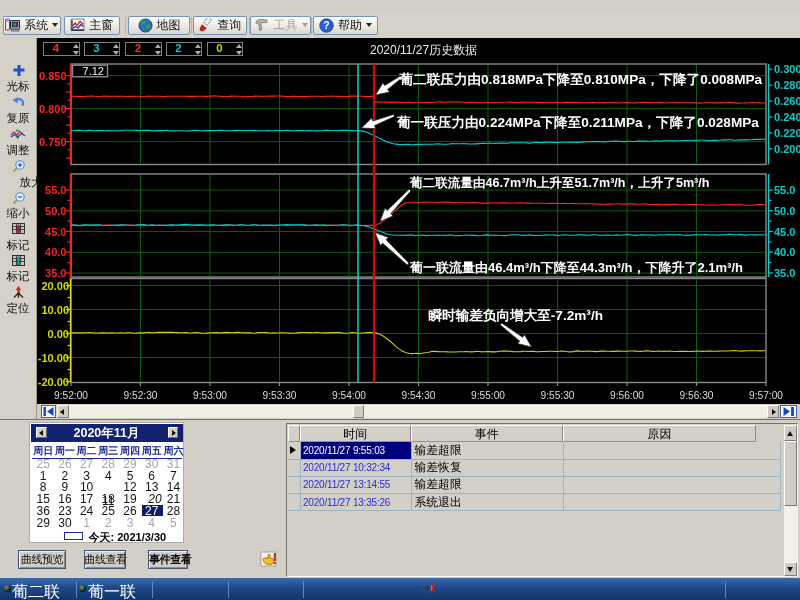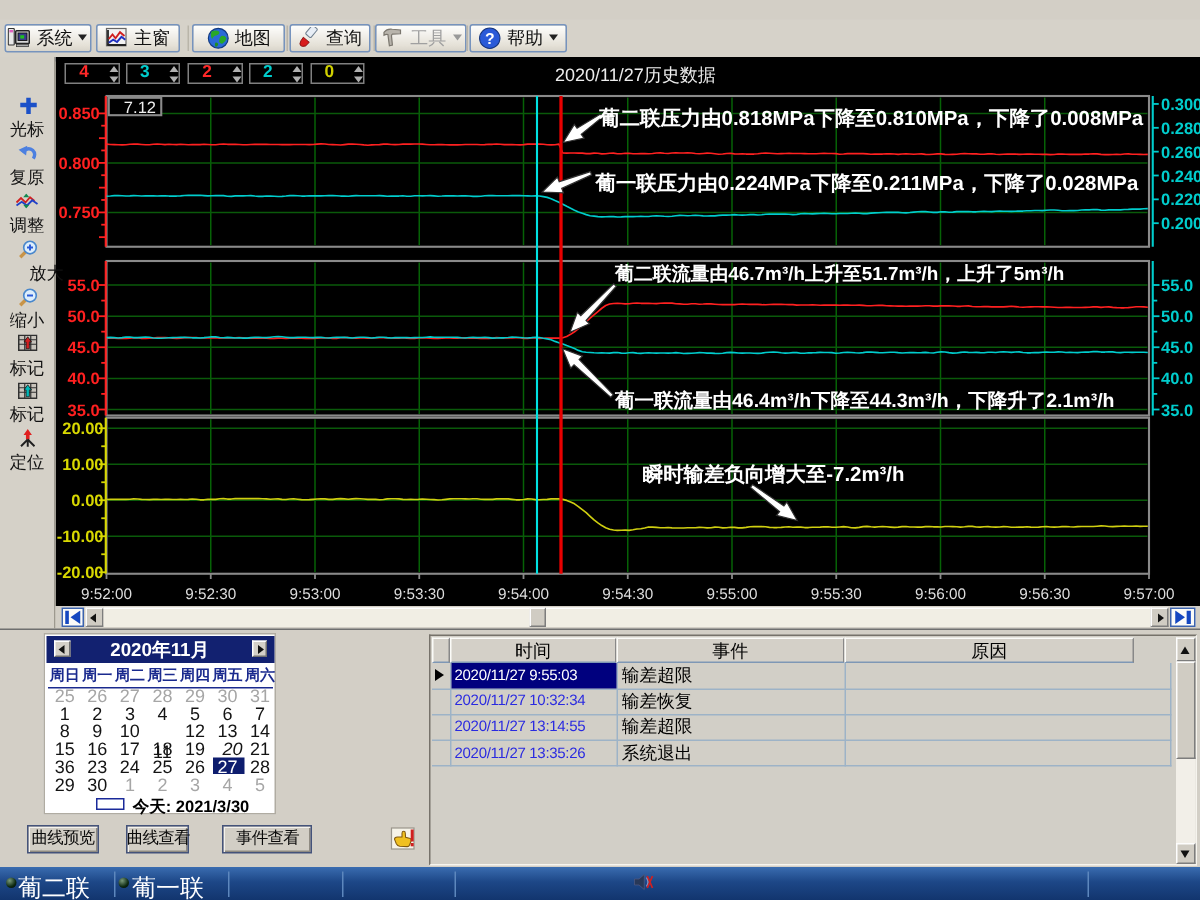--- a/index.html
+++ b/index.html
@@ -418,21 +418,21 @@
 <div class="dt dtg" style="left:45.599999999999994px;top:93.5px;">1</div>
 <div class="dt dtg" style="left:67.3px;top:93.5px;">2</div>
 <div class="dt dtg" style="left:89.0px;top:93.5px;">3</div>
 <div class="dt dtg" style="left:110.69999999999999px;top:93.5px;">4</div>
 <div class="dt dtg" style="left:132.39999999999998px;top:93.5px;">5</div>
 <div class="abs" style="left:33.5px;top:108.5px;width:19.5px;height:8.5px;border:1.4px solid #1a2a9a;background:#fff;"></div>
 <div class="abs" style="left:58.5px;top:107px;font-size:11px;font-weight:bold;color:#000;">今天: 2021/3/30</div>
 </div>
 <div class="btn" style="left:17.7px;width:48.8px;line-height:17px;">曲线预览</div>
 <div class="btn" style="left:83.5px;width:42.3px;line-height:17px;">曲线查看</div>
-<div class="btn" style="left:148.3px;width:60px;line-height:17px;">事件查看</div>
+<div class="btn" style="left:148.3px;width:40px;line-height:17px;font-weight:bold;">事件查看</div>
 <div class="abs" style="left:260px;top:550.5px;width:17px;height:16px;"><svg width="17" height="16" viewBox="0 0 17 16">
         <rect x="1" y="1" width="15" height="14" fill="#f6f3e8" stroke="#9a968c" stroke-width="0.8"></rect>
         <path d="M3 8.5 Q3 7 5 7 L8 7 L8 4.5 Q8 3.2 9.2 3.2 Q10.2 3.2 10.2 4.5 L10.4 7.2 L13.5 8 Q14.5 8.5 14 9.8 L13 12.5 Q12.6 13.4 11.5 13.4 L6.5 13.2 Q5 13 4.2 11.5 Z" fill="#f0c020" stroke="#805a10" stroke-width="0.7"></path>
         <rect x="13.8" y="2" width="2" height="8" fill="#d02020"></rect>
         <rect x="13.8" y="11" width="2" height="2.2" fill="#d02020"></rect>
       </svg></div>
 <div class="abs" id="tbl">
 <div class="th" style="left:1px;width:12.5px;"></div>
 <div class="th" style="left:13.5px;width:110.5px;">时间</div>
 <div class="th" style="left:124px;width:152.5px;">事件</div>

